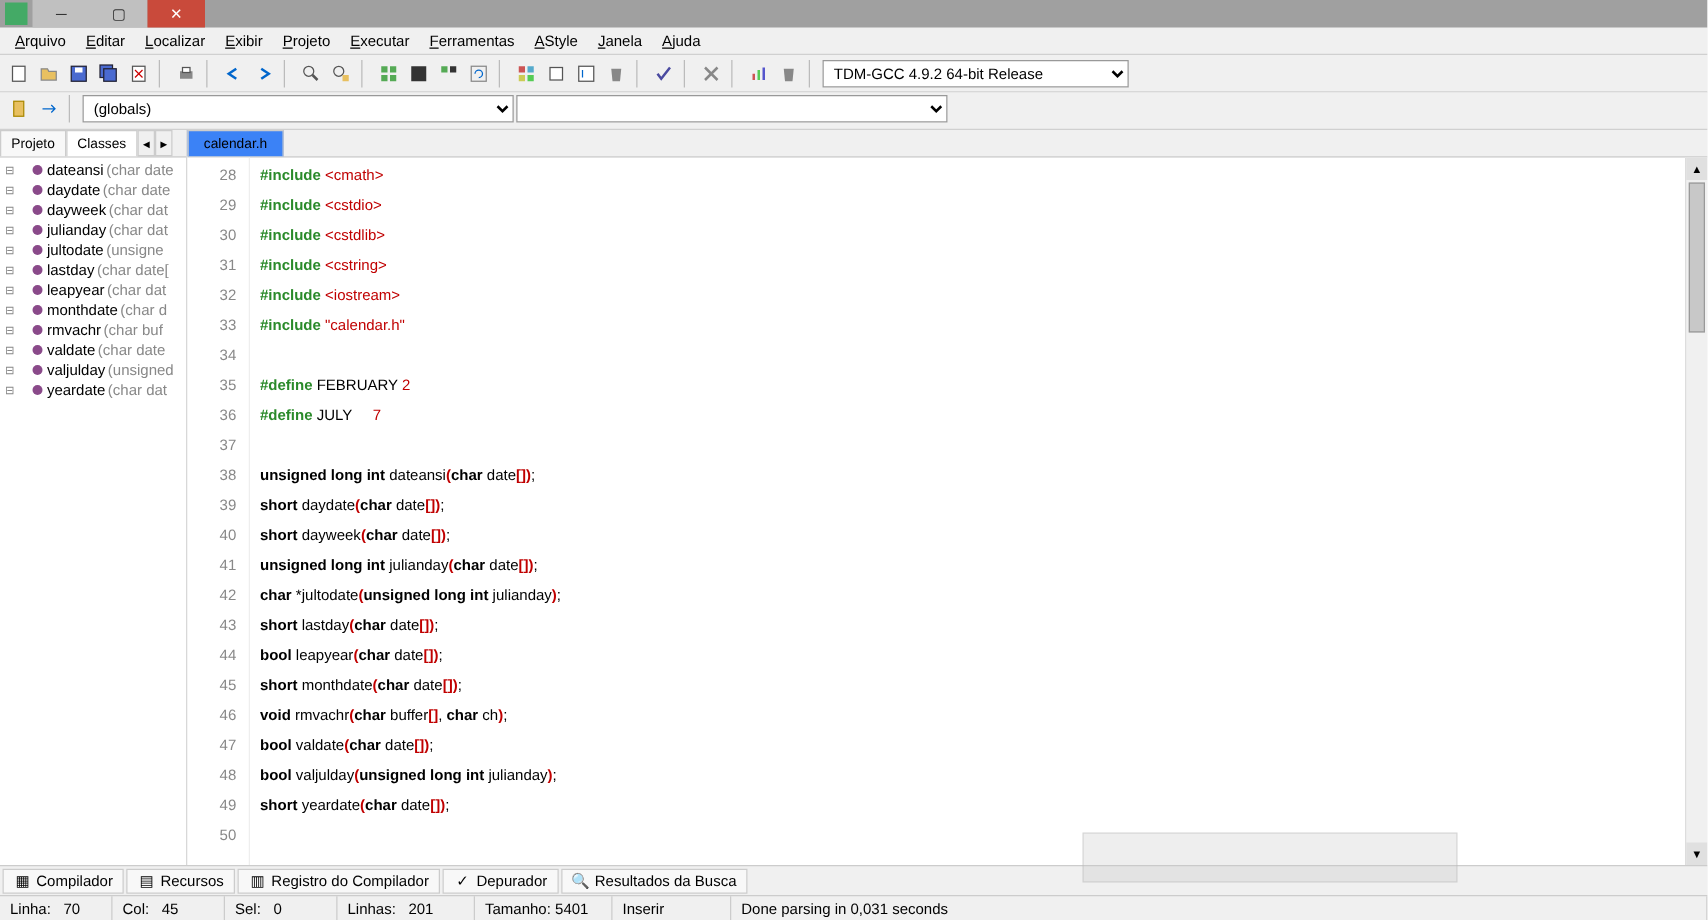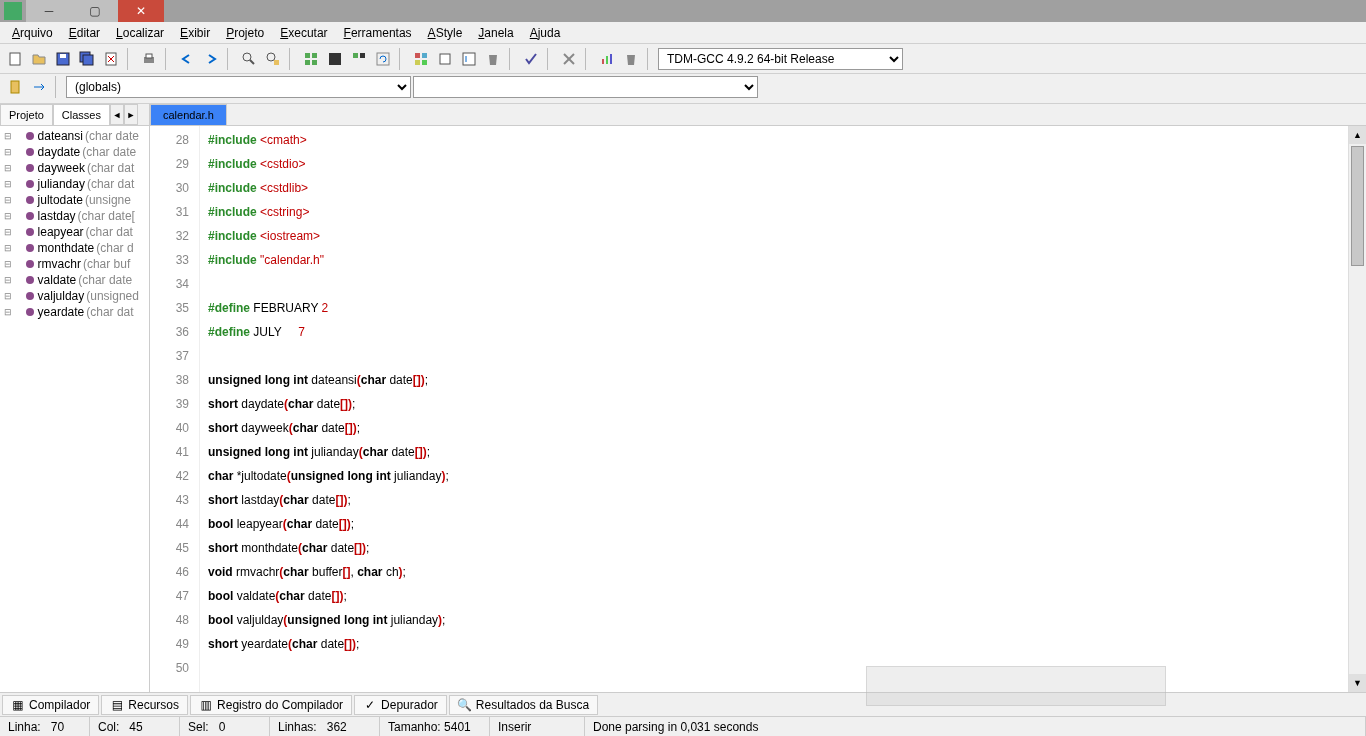--- a/index.html
+++ b/index.html
@@ -383,21 +383,21 @@
     <div class="btab">
       <span class="bi">🔍</span>
       <span>Resultados da Busca</span>
     </div>
   </div>
 
 <div class="statusbar">
   <div class="cell" style="width:90px"><span>Linha:</span>&nbsp;&nbsp;&nbsp;<span>70</span></div>
   <div class="cell" style="width:90px"><span>Col:</span>&nbsp;&nbsp;&nbsp;<span>45</span></div>
   <div class="cell" style="width:90px"><span>Sel:</span>&nbsp;&nbsp;&nbsp;<span>0</span></div>
-  <div class="cell" style="width:110px"><span>Linhas:</span>&nbsp;&nbsp;&nbsp;<span>362</span></div>
+  <div class="cell" style="width:110px"><span>Linhas:</span>&nbsp;&nbsp;&nbsp;<span>201</span></div>
   <div class="cell" style="width:110px"><span>Tamanho:</span>&nbsp;<span>5401</span></div>
   <div class="cell" style="width:95px">
       <span>Inserir</span>
     </div>
   <div class="cell" style="flex:1">
       <span>Done parsing in 0,031 seconds</span>
     </div>
 </div>
 
 <div class="ghost"></div>

